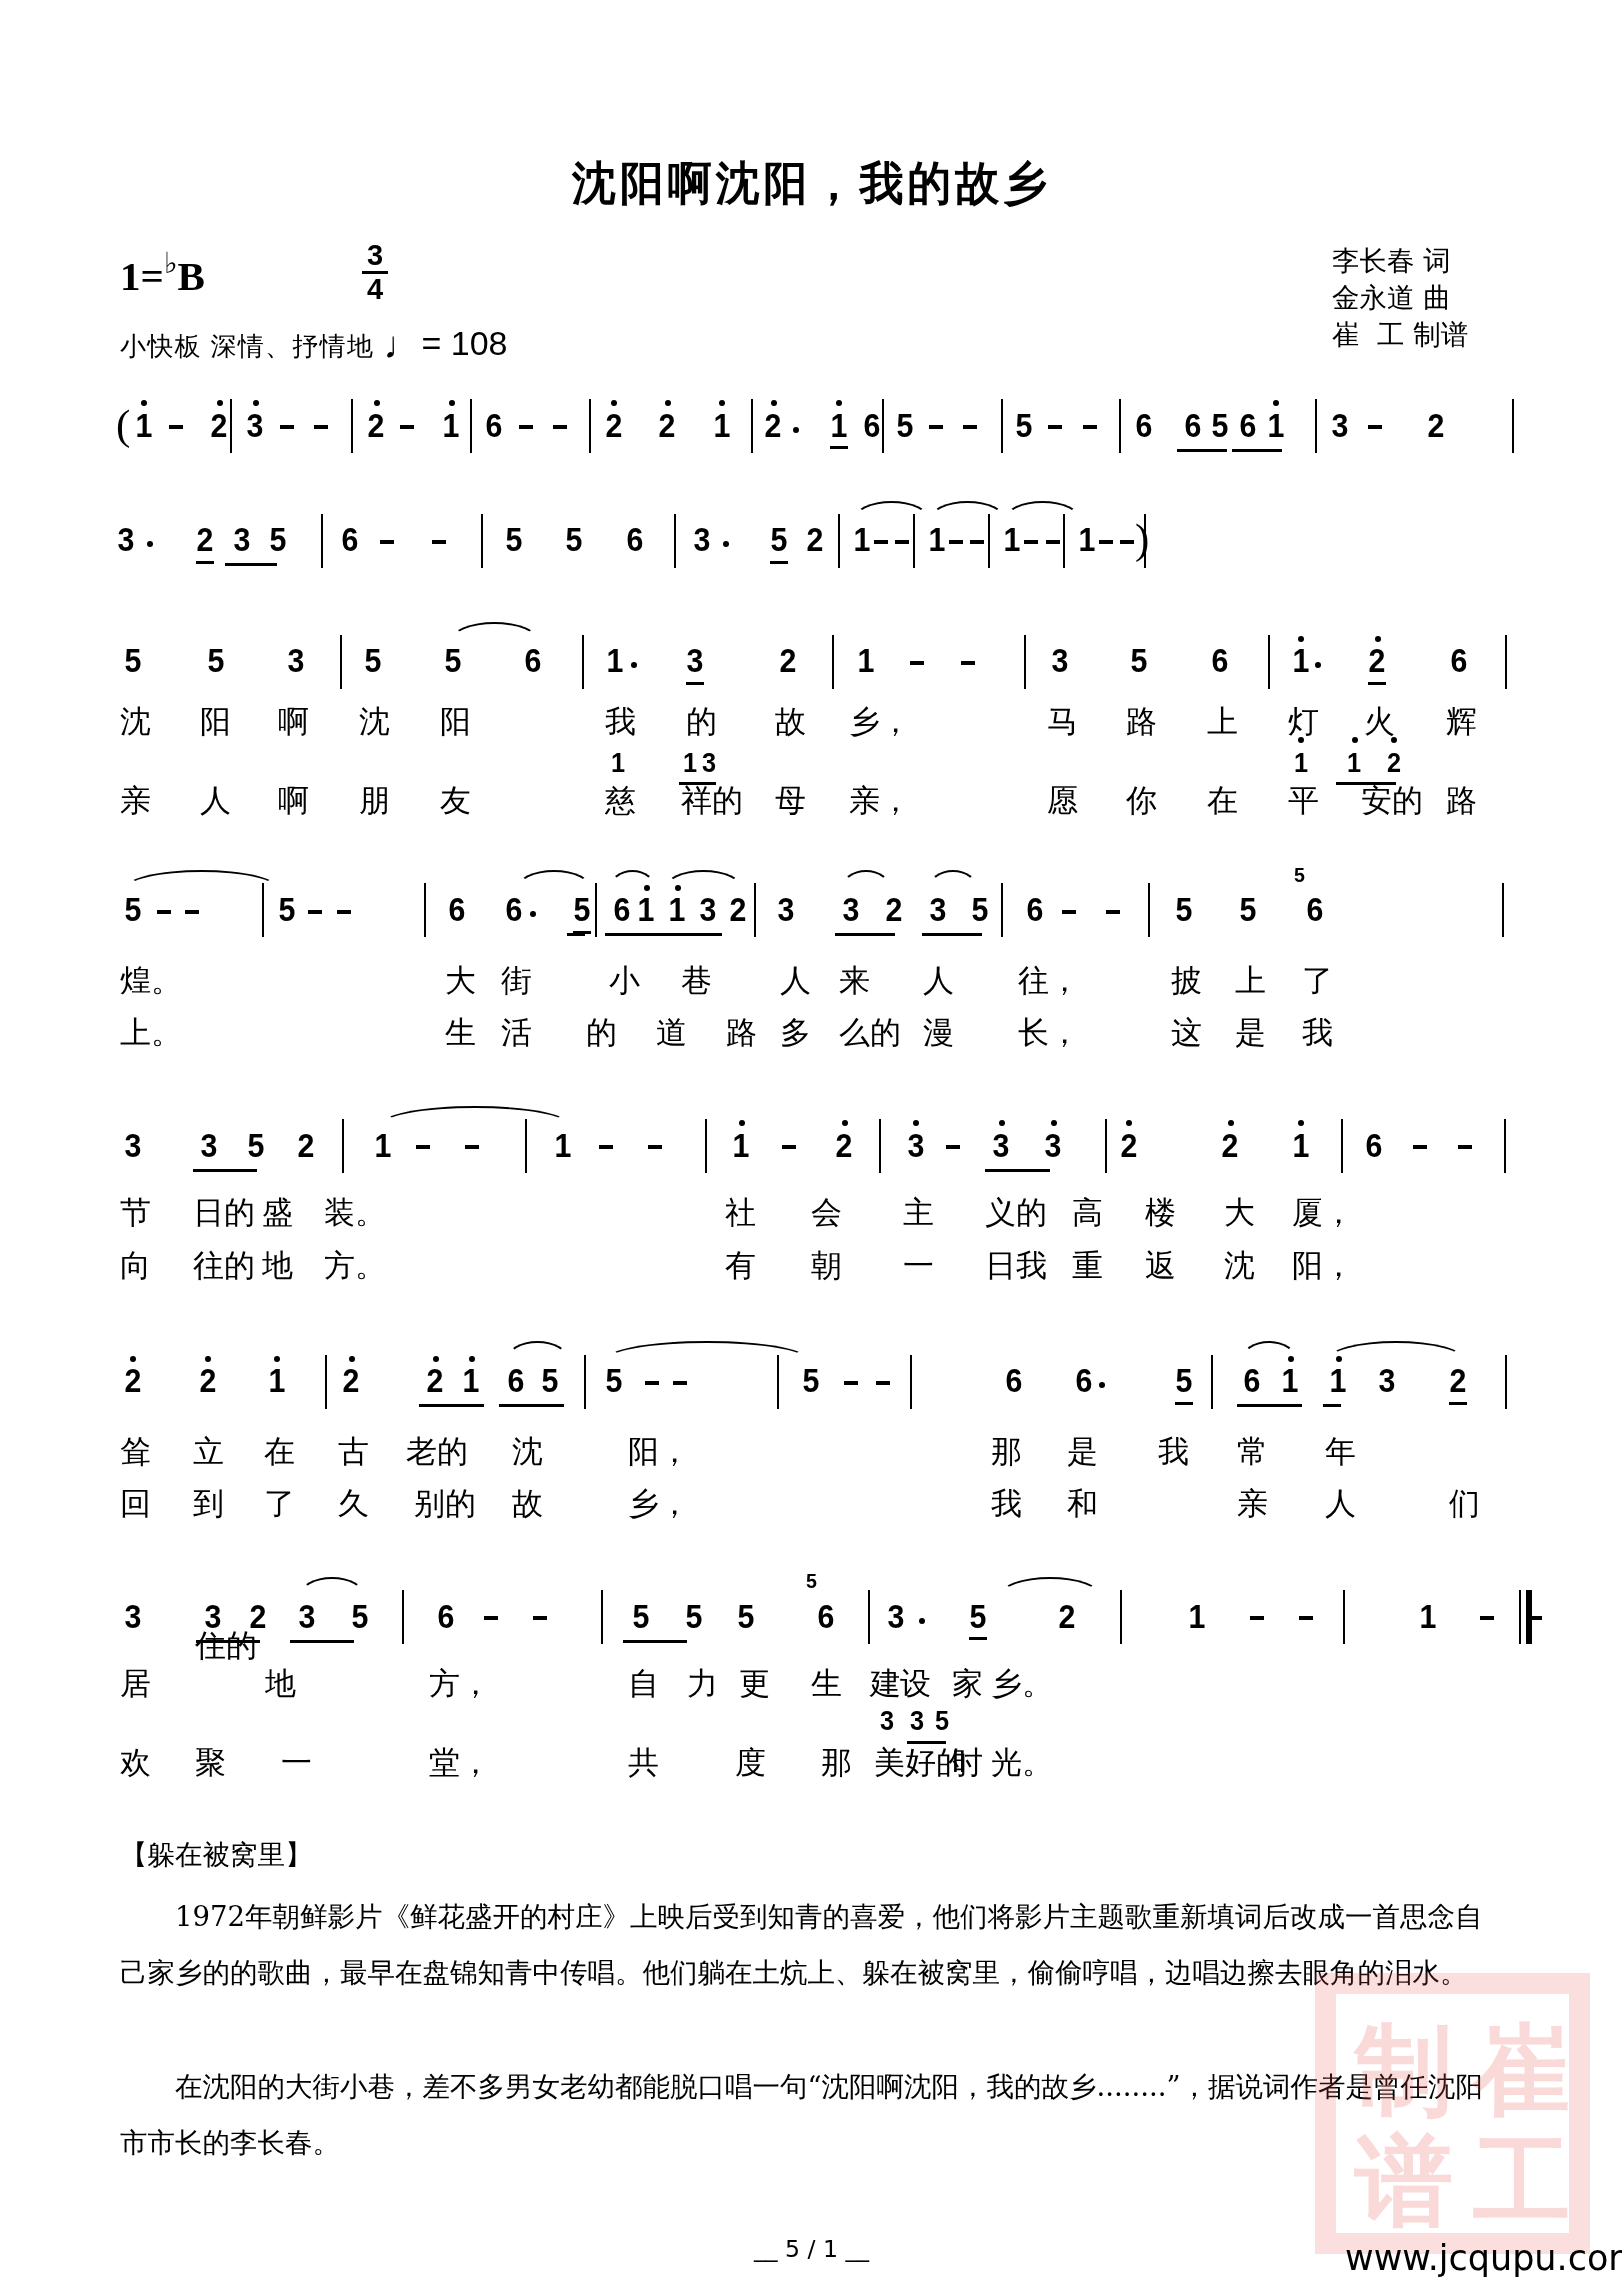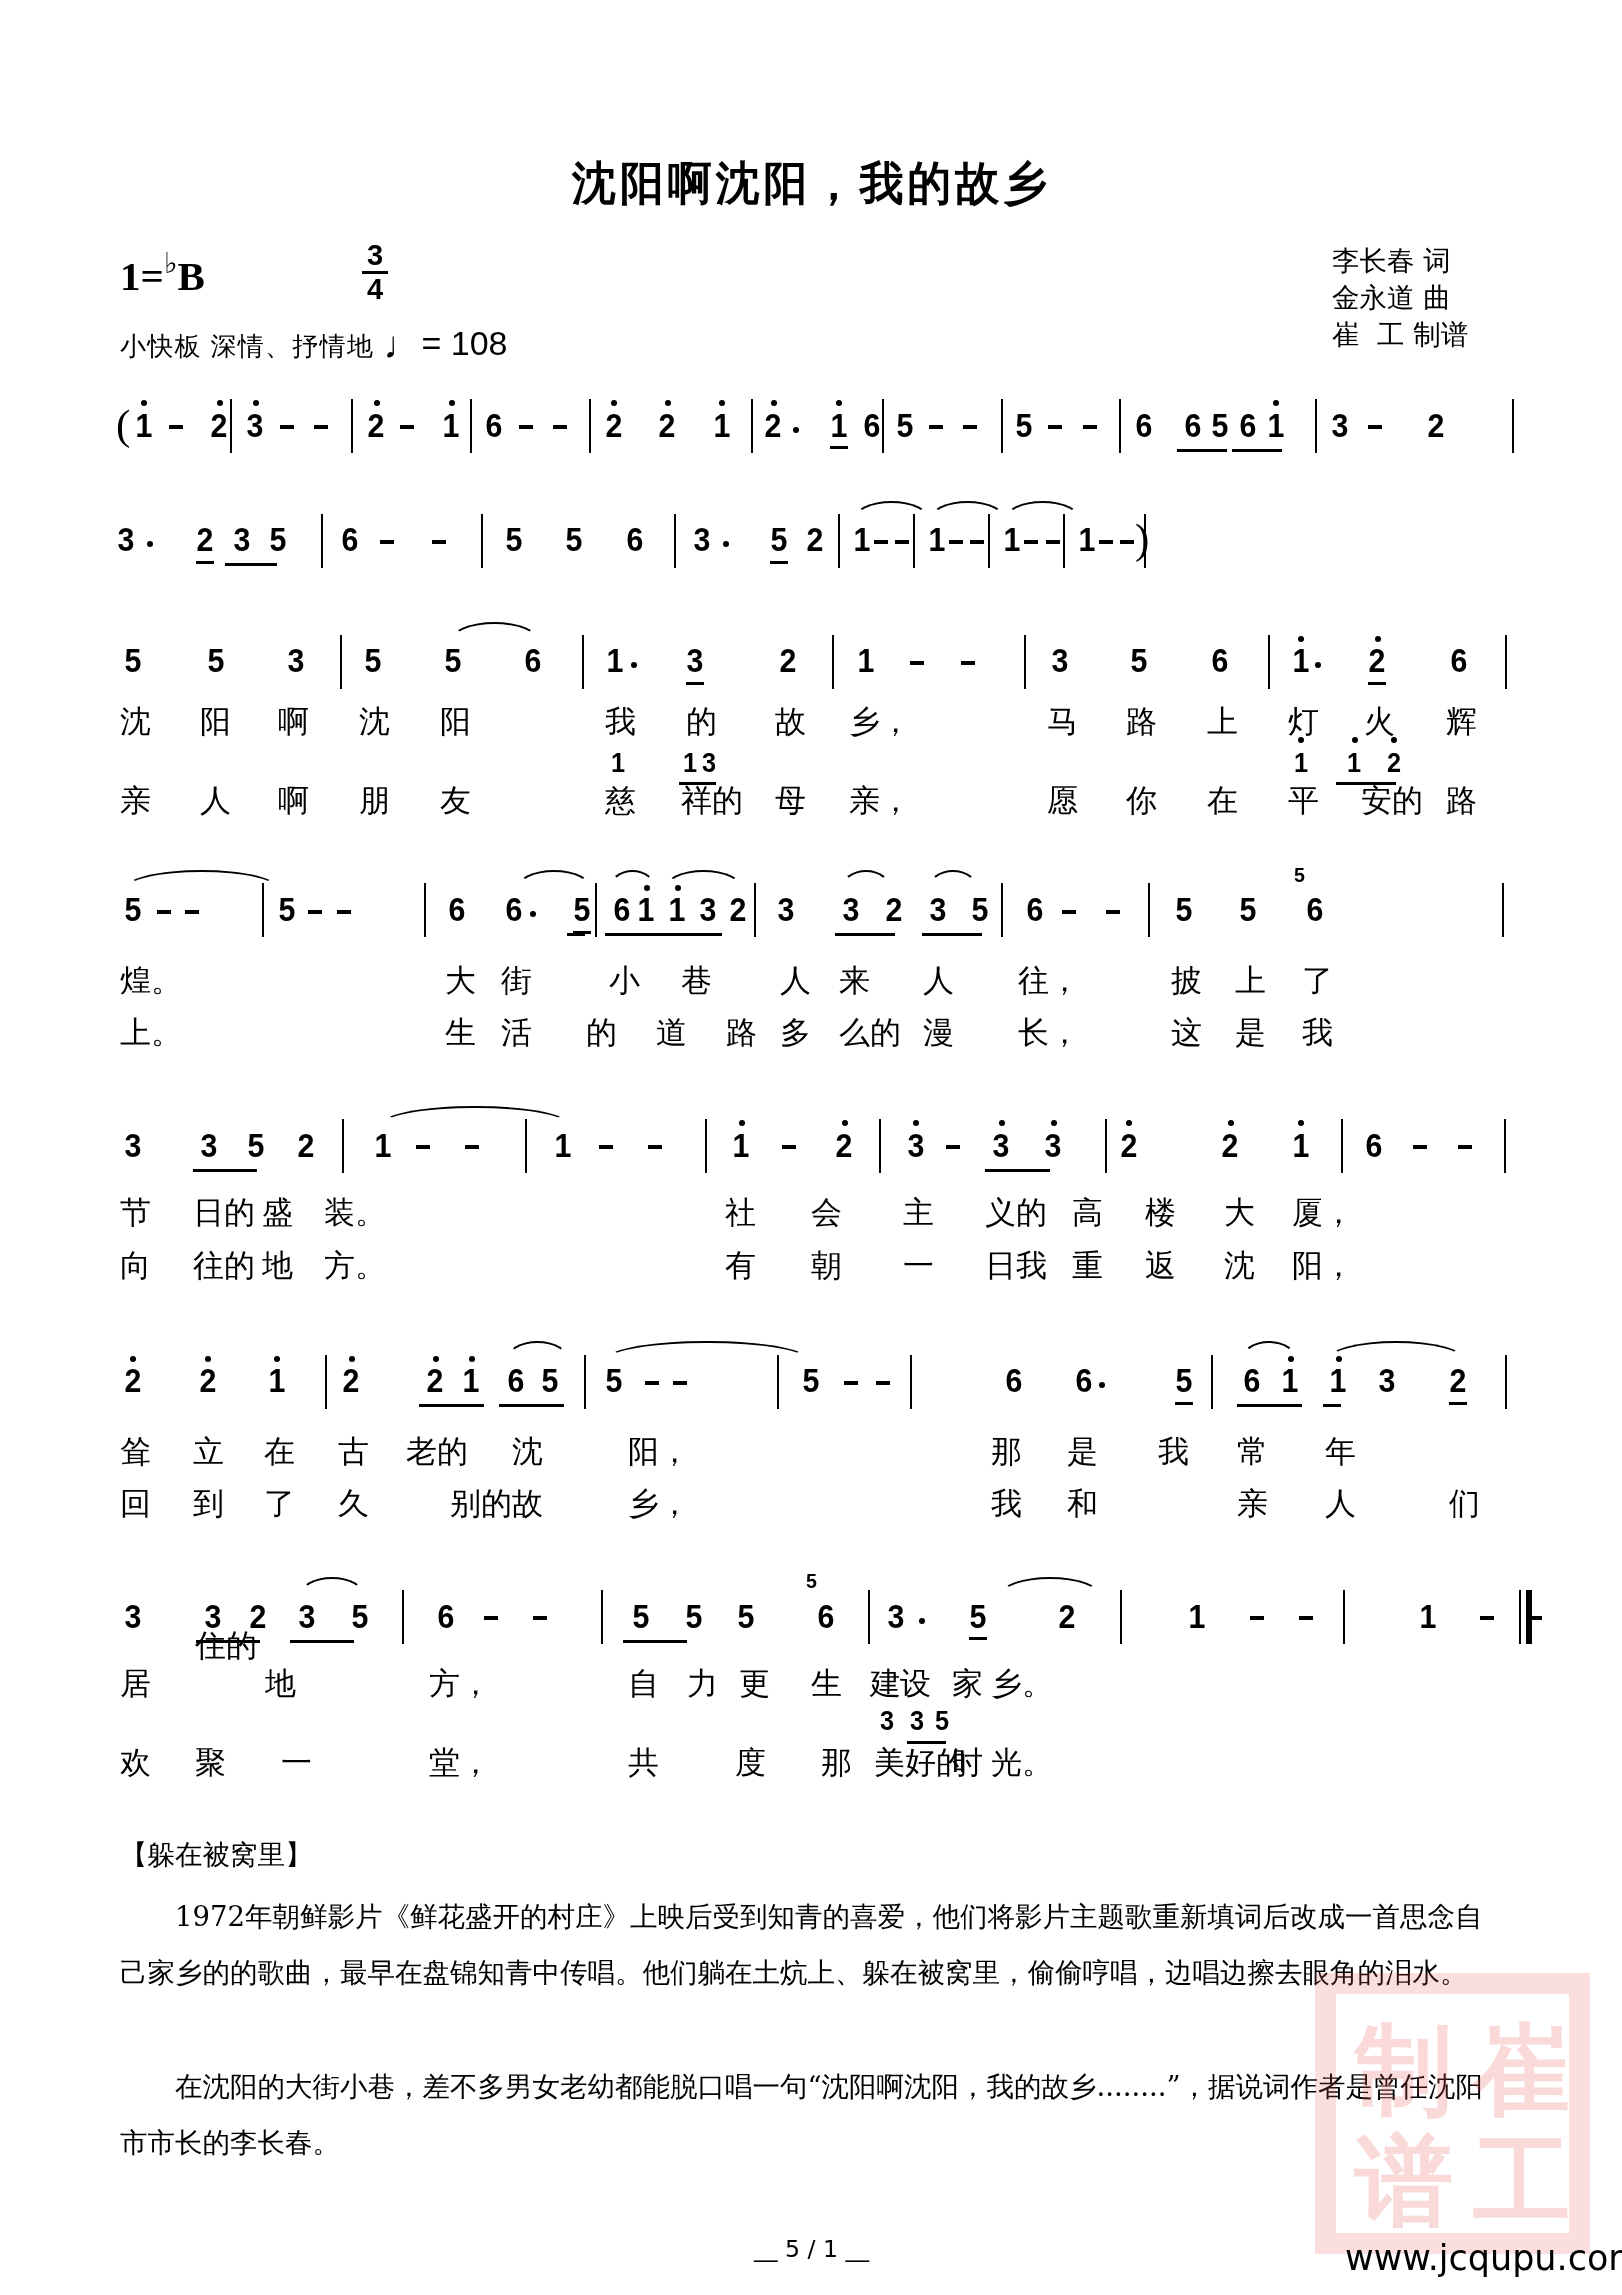--- a/index.html
+++ b/index.html
@@ -422,21 +422,21 @@
     <div class="ly" style="left: 628px; top: 1433px;">阳，</div>
     <div class="ly" style="left: 991px; top: 1433px;">那</div>
     <div class="ly" style="left: 1067px; top: 1433px;">是</div>
     <div class="ly" style="left: 1158px; top: 1433px;">我</div>
     <div class="ly" style="left: 1237px; top: 1433px;">常</div>
     <div class="ly" style="left: 1325px; top: 1433px;">年</div>
     <div class="ly" style="left: 120px; top: 1485px;">回</div>
     <div class="ly" style="left: 193px; top: 1485px;">到</div>
     <div class="ly" style="left: 264px; top: 1485px;">了</div>
     <div class="ly" style="left: 338px; top: 1485px;">久</div>
-    <div class="ly" style="left: 414px; top: 1485px; margin-left: 36px;">别的</div>
+    <div class="ly" style="left: 414px; top: 1485px;">别的</div>
     <div class="ly" style="left: 512px; top: 1485px;">故</div>
     <div class="ly" style="left: 628px; top: 1485px;">乡，</div>
     <div class="ly" style="left: 991px; top: 1485px;">我</div>
     <div class="ly" style="left: 1067px; top: 1485px;">和</div>
     <div class="ly" style="left: 1237px; top: 1485px;">亲</div>
     <div class="ly" style="left: 1325px; top: 1485px;">人</div>
     <div class="ly" style="left: 1449px; top: 1485px;">们</div>
     <div class="n" style="left: 120px; top: 1597px;">3</div>
     <div class="n" style="left: 200px; top: 1597px;">3</div>
     <div class="n" style="left: 245px; top: 1597px;">2</div>

